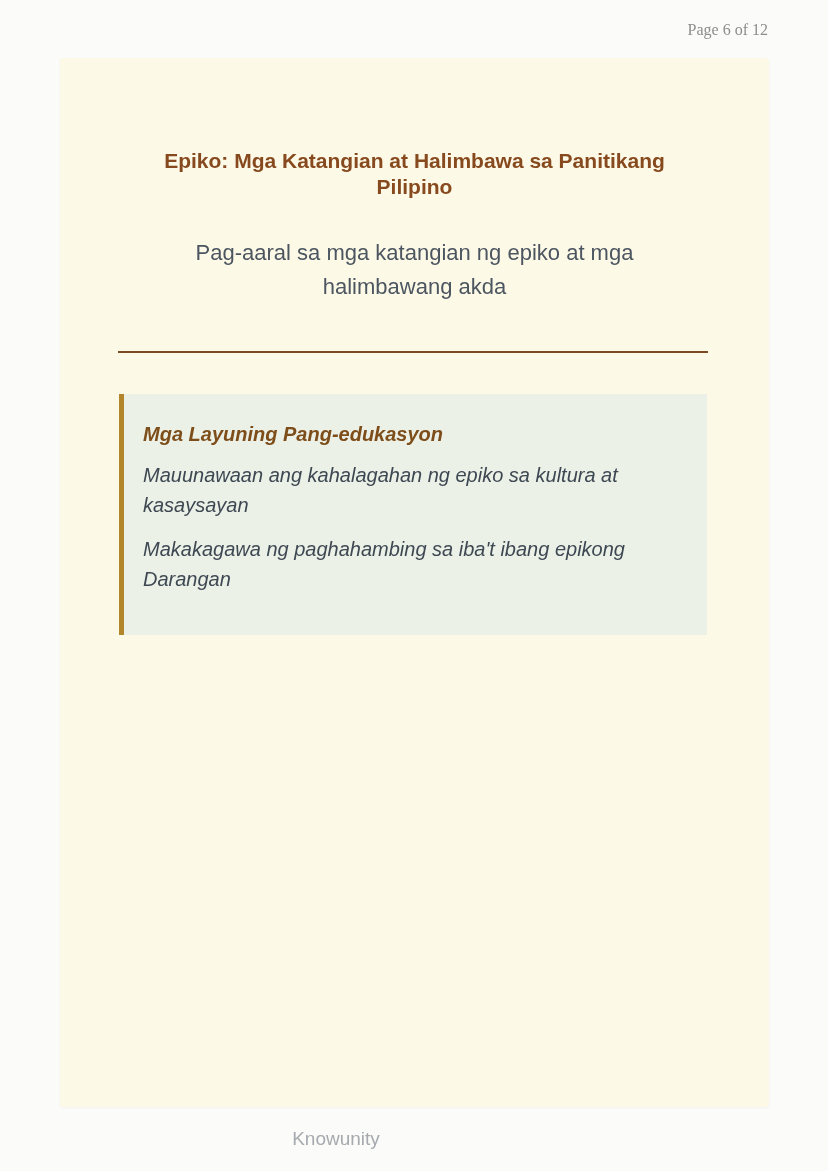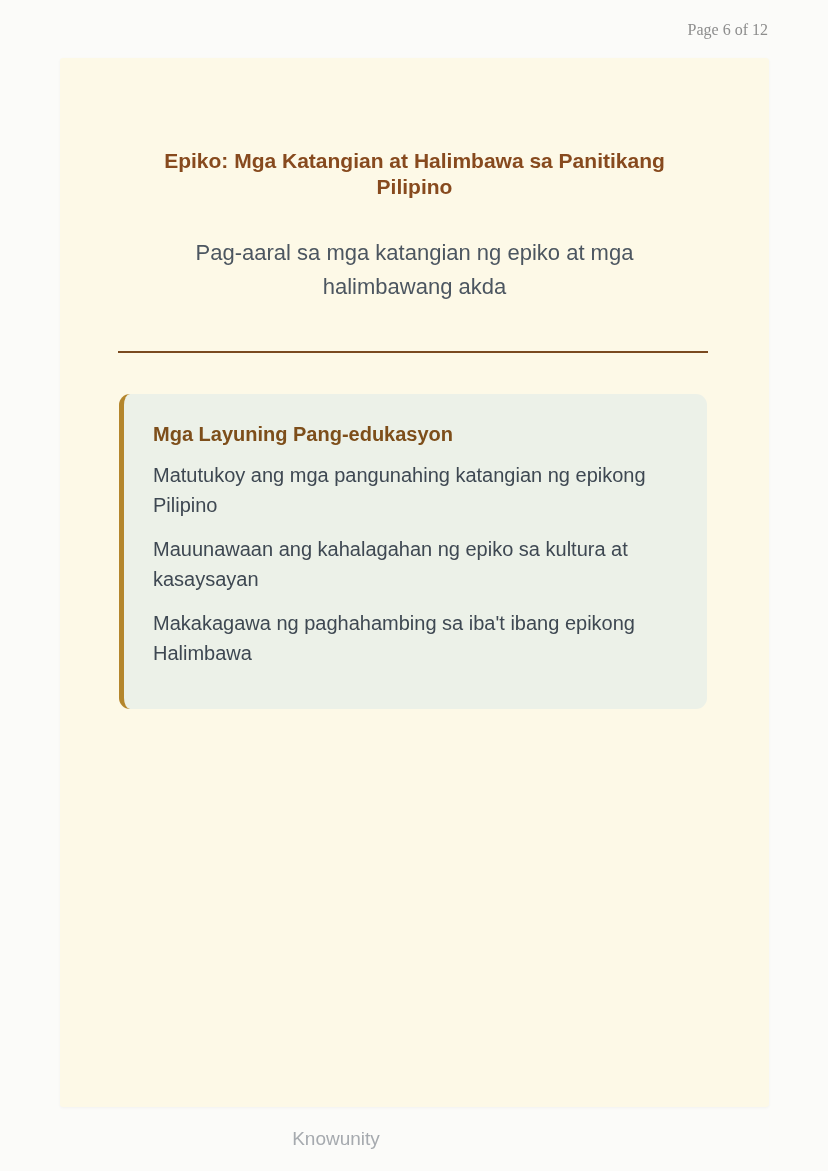--- a/index.html
+++ b/index.html
@@ -67,22 +67,23 @@
   .divider {
     margin: 47px 61px 0 58px;
     height: 2px;
     background: var(--divider-brown);
     border: none;
   }
   .objectives-box {
     margin: 41px 62px 0 59px;
     background: var(--box-background);
     border-left: 5px solid var(--box-border-gold);
-    border-radius: 11px;
-    padding: 28px 30px 41px 29px;
+    border-radius: 0;
+    padding: 28px 30px 41px 19px;
+    font-style: italic;
   }
   .objectives-heading {
     font-size: 20px;
     font-weight: bold;
     line-height: 24px;
     color: var(--box-heading-brown);
     margin-bottom: 10px;
   }
   .objective-item {
     margin-top: 14px;
@@ -111,22 +112,21 @@
 
     <div class="doc-title">Epiko: Mga Katangian at Halimbawa sa Panitikang Pilipino</div>
 
     <div class="doc-subtitle">Pag-aaral sa mga katangian ng epiko at mga halimbawang akda</div>
 
     <hr class="divider">
 
     <div class="objectives-box">
       <div class="objectives-heading">Mga Layuning Pang-edukasyon</div>
 
-      <div class="objective-item">Matutukoy ang mga pangunahing katangian ng epikong Pilipino</div>
       <div class="objective-item">Mauunawaan ang kahalagahan ng epiko sa kultura at kasaysayan</div>
-      <div class="objective-item">Makakagawa ng paghahambing sa iba't ibang epikong Halimbawa</div>
+      <div class="objective-item">Makakagawa ng paghahambing sa iba't ibang epikong Darangan</div>
     </div>
 
   </div>
 
   <div class="footer-brand">Knowunity</div>
 
 </div>
 
 </body></html>

